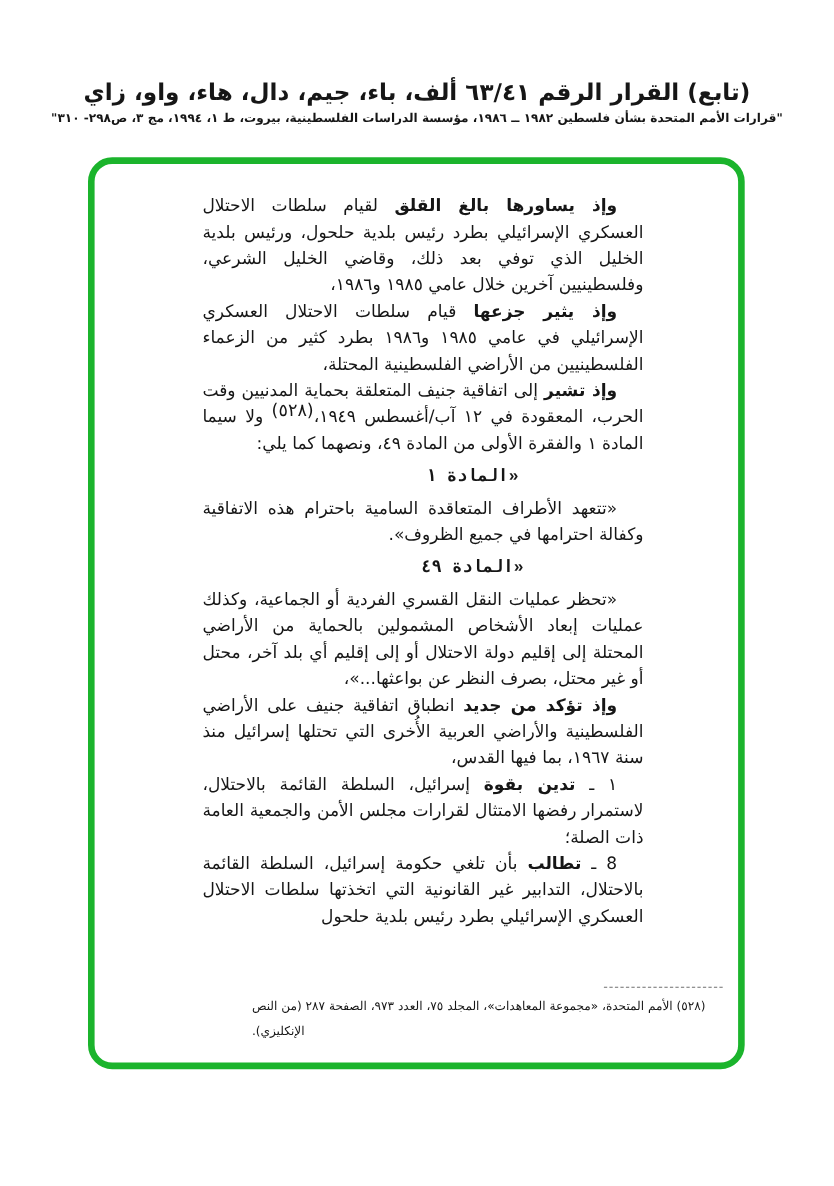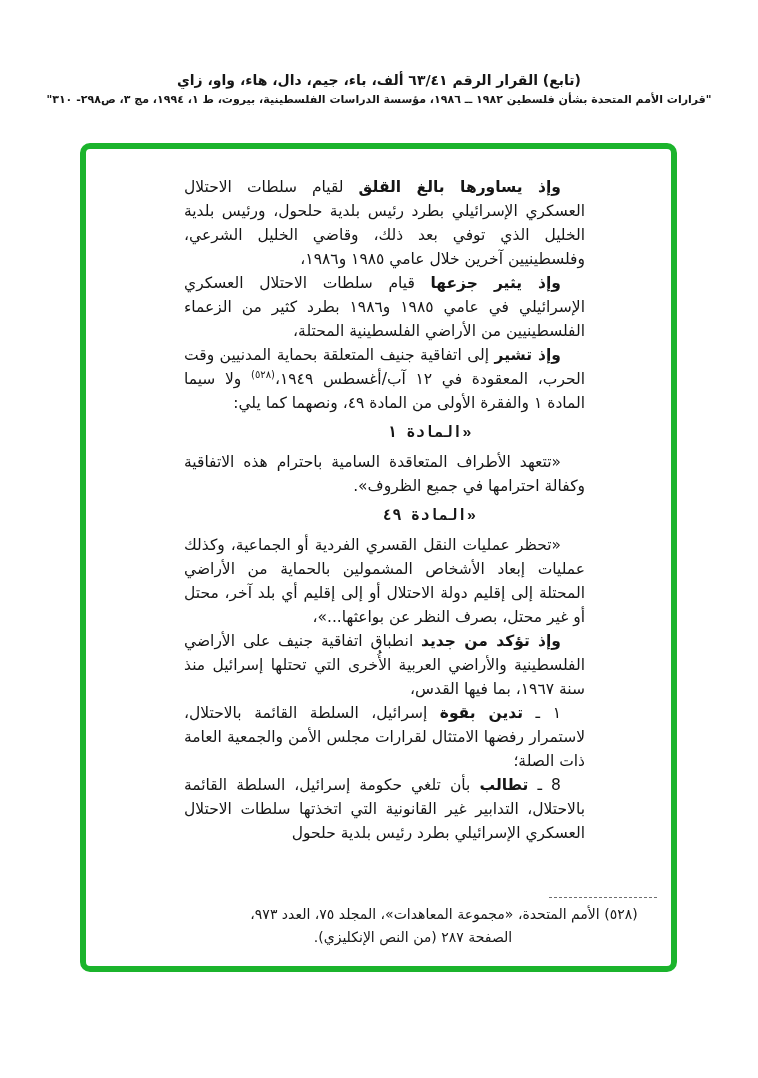--- a/index.html
+++ b/index.html
@@ -18,55 +18,55 @@
     overflow: hidden;
   }
   .header {
     position: absolute;
     top: 72px;
     left: 0;
     right: 0;
     text-align: center;
   }
   .header-line1 {
-    font-size: 14px;
+    font-size: 21px;
     font-weight: bold;
     letter-spacing: 0.2px;
   }
   .header-line2 {
     font-size: 11px;
     font-weight: bold;
     margin-top: 5px;
   }
   .frame {
     position: absolute;
     left: 80px;
     top: 143px;
     width: 597px;
     height: 829px;
     border: 6px solid #1bb42c;
-    border-radius: 10px;
+    border-radius: 22px;
     box-sizing: border-box;
   }
   .doc-text {
     position: absolute;
     top: 26px;
     left: 98px;
     right: 86px;
     font-size: 15.5px;
     line-height: 24px;
     text-align: justify;
   }
   .para {
     margin: 0;
     text-indent: 24px;
   }
   .lead { font-weight: bold; }
   .footref {
-    font-size: 10px;
+    font-size: 16px;
     vertical-align: super;
     line-height: 0;
   }
   .article-heading {
     text-align: center;
     font-weight: bold;
     font-size: 15.5px;
     line-height: 24px;
     margin: 6px 0 5px;
     position: relative;
@@ -78,23 +78,23 @@
     top: 748px;
     right: 12px;
     width: 430px;
   }
   .footnote-sep {
     width: 108px;
     border-top: 1px dashed #6f6f6f;
     margin: 0 2px 5px auto;
   }
   .footnote {
-    font-size: 14px;
+    font-size: 11px;
     line-height: 23px;
-    text-align: center;
+    text-align: left;
     padding-right: 62px;
     text-indent: -62px;
   }
   .page-number {
     position: absolute;
     top: 996px;
     left: 0;
     right: 28px;
     text-align: center;
     font-size: 15px;

